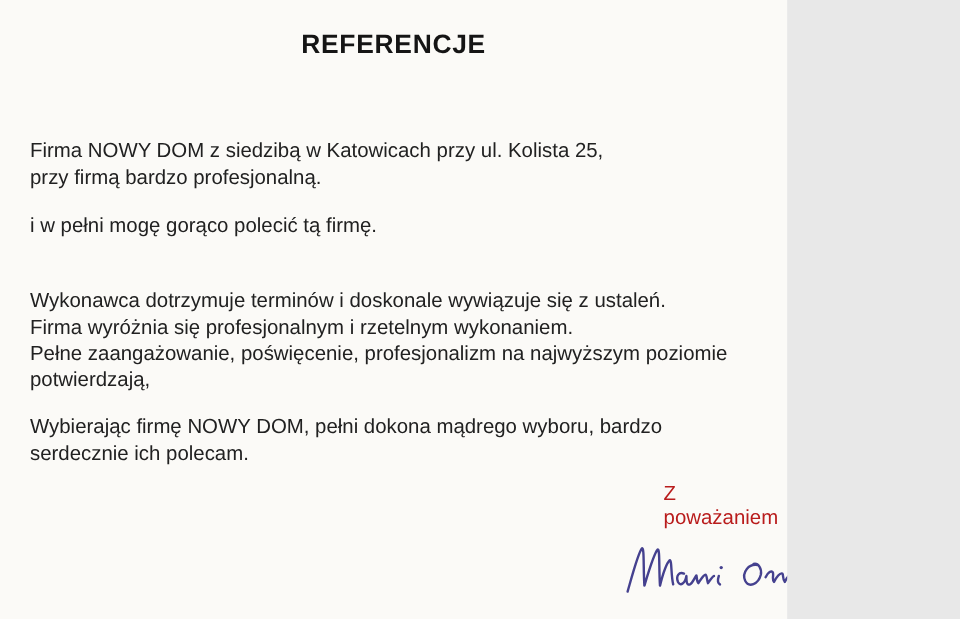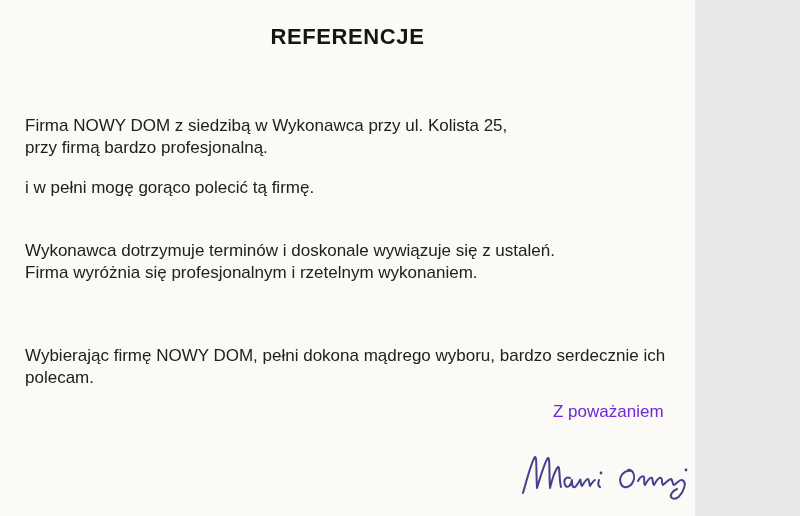--- a/index.html
+++ b/index.html
@@ -8,21 +8,20 @@
     background: #e8e8e8;
   }
   .scan-page {
     position: relative;
     width: 656px;
     height: 516px;
     background: #fbfaf7;
     font-family: "Liberation Sans", sans-serif;
     color: #1e1e1e;
     overflow: hidden;
-    padding-left: 39px;
   }
   .doc-title {
     position: absolute;
     top: 24px;
     left: 0;
     width: 100%;
     text-align: center;
     font-size: 22px;
     font-weight: bold;
     letter-spacing: 0.6px;
@@ -38,50 +37,51 @@
   }
   .para-1 { top: 115px; }
   .para-2 { top: 177px; }
   .para-3 { top: 240px; }
   .para-4 { top: 345px; }
   .closing {
     position: absolute;
     top: 402px;
     left: 553px;
     font-size: 17px;
-    color: #6d28d9;
+    color: #b91c1c;
   }
   .signature {
     position: absolute;
     top: 446px;
     left: 520px;
     width: 200px;
     height: 64px;
   }
   .signature svg { display: block; width: 100%; height: 100%; }
 </style>
 </head>
 <body>
 
 <div class="scan-page">
 
   <div class="doc-title">REFERENCJE</div>
 
   <div class="para para-1">
-    <div>Firma NOWY DOM z siedzibą w Wykonawca przy ul. Kolista 25,</div>
+    <div>Firma NOWY DOM z siedzibą w Katowicach przy ul. Kolista 25,</div>
     <div>przy firmą bardzo profesjonalną.</div>
   </div>
 
   <div class="para para-2">
     <div>i w pełni mogę gorąco polecić tą firmę.</div>
   </div>
 
   <div class="para para-3">
     <div>Wykonawca dotrzymuje terminów i doskonale wywiązuje się z ustaleń.</div>
     <div>Firma wyróżnia się profesjonalnym i rzetelnym wykonaniem.</div>
+    <div>Pełne zaangażowanie, poświęcenie, profesjonalizm na najwyższym poziomie potwierdzają,</div>
   </div>
 
   <div class="para para-4">
     <div>Wybierając firmę NOWY DOM, pełni dokona mądrego wyboru, bardzo serdecznie ich polecam.</div>
   </div>
 
   <div class="closing">Z poważaniem</div>
 
   <div class="signature">
     <svg viewBox="0 0 200 62" xmlns="http://www.w3.org/2000/svg">

